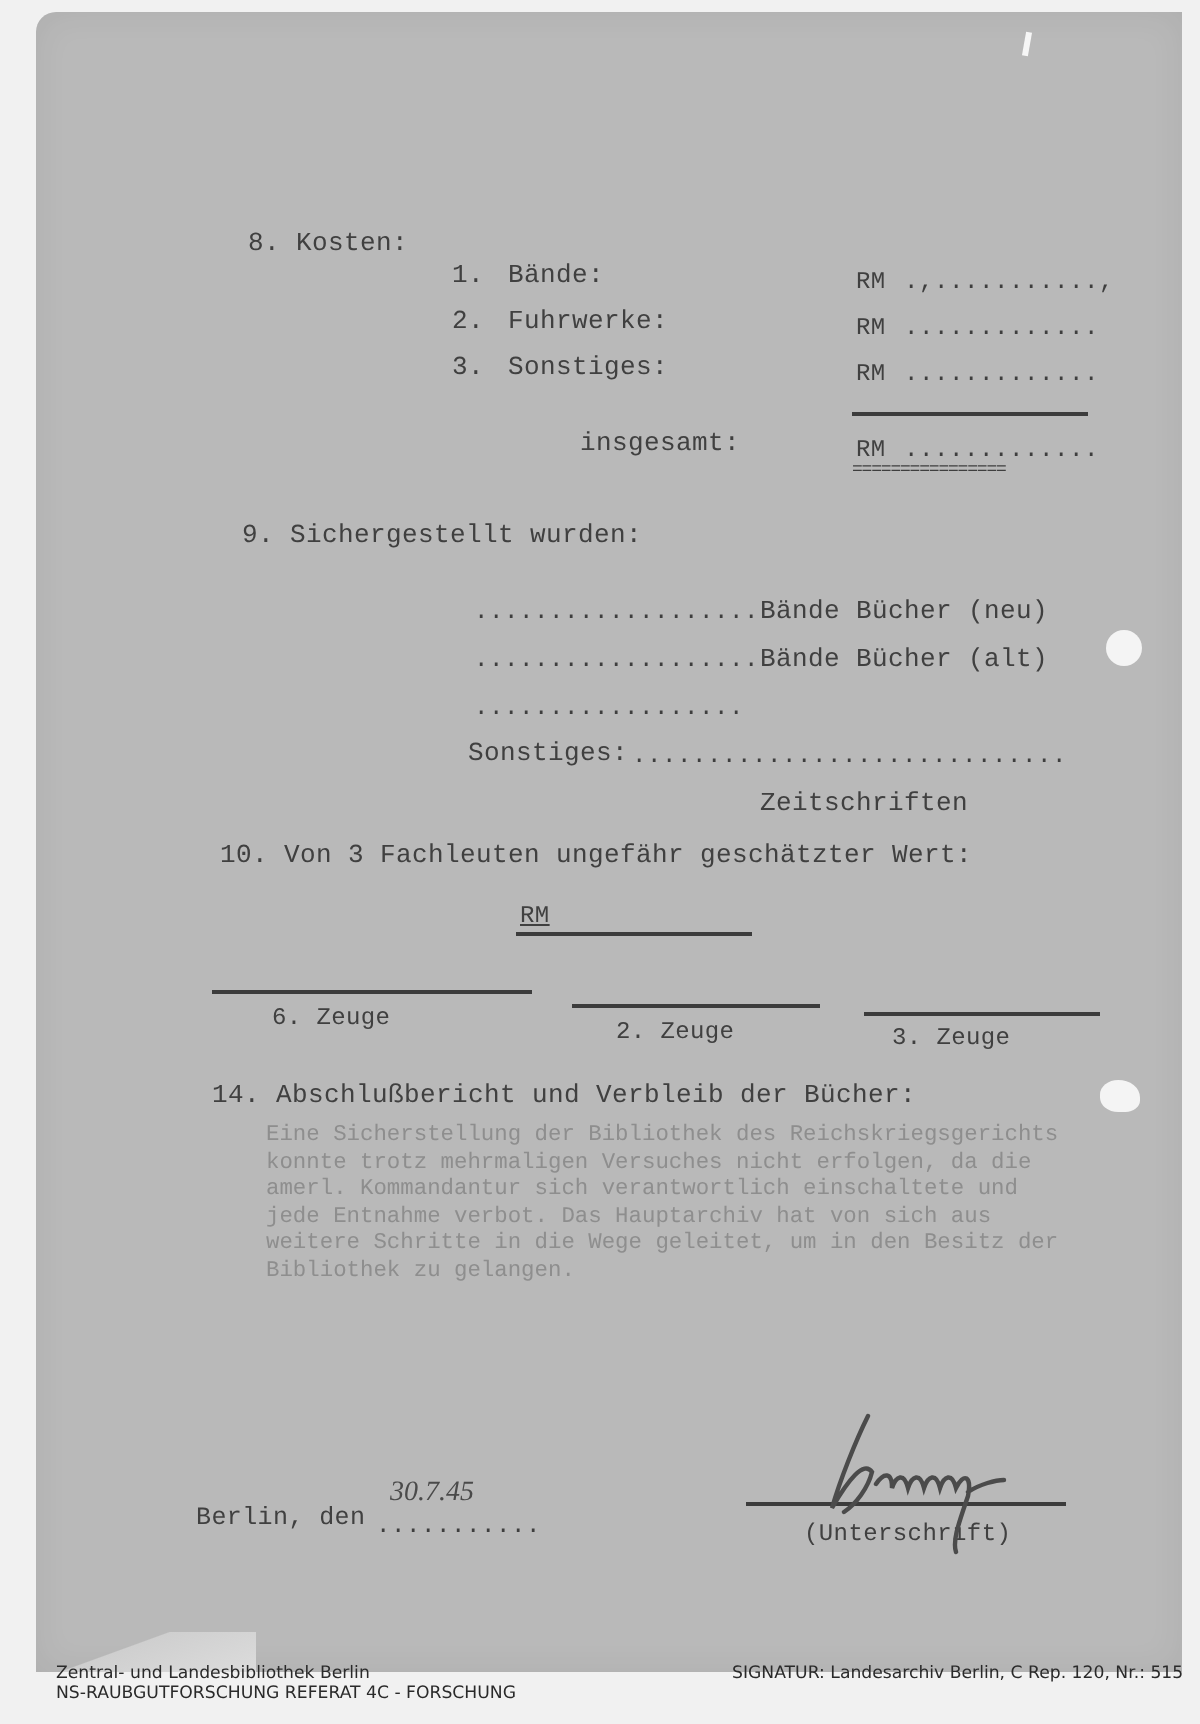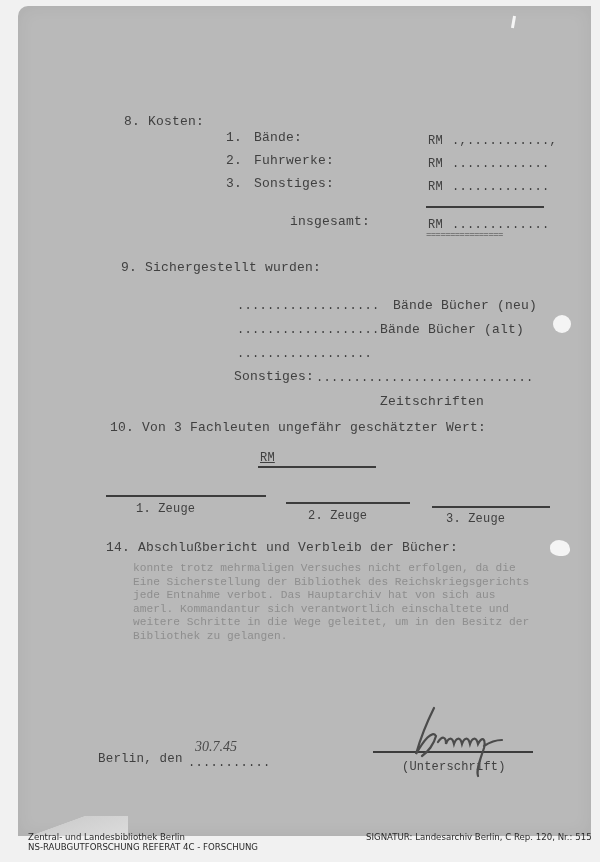--- a/index.html
+++ b/index.html
@@ -60,49 +60,49 @@
 <div class="hline" style="left:426px;top:206px;width:118px;height:1.5px;"></div>
 
 <div class="tx" style="left:290px;top:214px;">insgesamt:</div>
 <div class="tx" style="left:428px;top:218px;font-size:12px;">RM</div>
 <div class="dots" style="left:452px;top:218px;">.............</div>
 <div class="dots" style="left:426px;top:230px;font-size:9px;letter-spacing:-0.6px;">================</div>
 
 <div class="tx" style="left:121px;top:260px;">9. Sichergestellt wurden:</div>
 
 <div class="dots" style="left:237px;top:299px;">...................</div>
-<div class="tx" style="left:393px;top:298px;">Bände Bücher (neu)</div>
+<div class="tx" style="left:380px;top:298px;">Bände Bücher (neu)</div>
 
 <div class="dots" style="left:237px;top:323px;">...................</div>
 <div class="tx" style="left:380px;top:322px;">Bände Bücher (alt)</div>
 
 <div class="dots" style="left:237px;top:347px;">..................</div>
 <div class="tx" style="left:380px;top:346px;margin-top:48px;">Zeitschriften</div>
 
 <div class="tx" style="left:234px;top:369px;">Sonstiges:</div>
 <div class="dots" style="left:316px;top:371px;">.............................</div>
 
 <div class="hole" style="left:553px;top:315px;"></div>
 
 <div class="tx" style="left:110px;top:420px;">10. Von 3 Fachleuten ungefähr geschätzter Wert:</div>
 <div class="tx" style="left:260px;top:451px;font-size:12px;text-decoration:underline;">RM</div>
 <div class="hline" style="left:258px;top:466px;width:118px;height:1.5px;"></div>
 
 <div class="hline" style="left:106px;top:495px;width:160px;height:1.5px;"></div>
 <div class="hline" style="left:286px;top:502px;width:124px;height:1.5px;"></div>
 <div class="hline" style="left:432px;top:506px;width:118px;height:1.5px;"></div>
 
-<div class="tx" style="left:136px;top:502px;font-size:12px;">1. Zeuge</div>
+<div class="tx" style="left:136px;top:502px;font-size:12px;">6. Zeuge</div>
 <div class="tx" style="left:308px;top:509px;font-size:12px;">2. Zeuge</div>
 <div class="tx" style="left:446px;top:512px;font-size:12px;">3. Zeuge</div>
 
 <div class="tx" style="left:106px;top:540px;">14. Abschlußbericht und Verbleib der Bücher:</div>
 <div class="hole" style="left:550px;top:540px;width:20px;height:16px;border-radius:50% 60% 40% 50%;"></div>
 
-<div class="para"><div>konnte trotz mehrmaligen Versuches nicht erfolgen, da die</div><div>Eine Sicherstellung der Bibliothek des Reichskriegsgerichts</div><div>jede Entnahme verbot. Das Hauptarchiv hat von sich aus</div><div>amerl. Kommandantur sich verantwortlich einschaltete und</div><div>weitere Schritte in die Wege geleitet, um in den Besitz der</div><div>Bibliothek zu gelangen.</div></div>
+<div class="para"><div>Eine Sicherstellung der Bibliothek des Reichskriegsgerichts</div><div>konnte trotz mehrmaligen Versuches nicht erfolgen, da die</div><div>amerl. Kommandantur sich verantwortlich einschaltete und</div><div>jede Entnahme verbot. Das Hauptarchiv hat von sich aus</div><div>weitere Schritte in die Wege geleitet, um in den Besitz der</div><div>Bibliothek zu gelangen.</div></div>
 
 <div class="tx" style="left:98px;top:752px;font-size:12.5px;">Berlin, den</div>
 <div class="dots" style="left:188px;top:756px;">...........</div>
 <div class="date-hand" style="left:195px;top:739px;">30.7.45</div>
 
 <div class="hline" style="left:373px;top:751px;width:160px;height:1.5px;"></div>
 <div class="tx" style="left:402px;top:760px;font-size:12px;">(Unterschrift)</div>
 
 <svg class="sig" viewBox="0 0 150 80">
   <path d="M36 8 C30 20 22 40 18 54 C26 40 34 30 38 36 C36 44 30 52 24 56 M40 42 C44 36 48 36 48 44 C50 38 54 36 56 44 C58 38 62 36 64 44 C66 38 70 36 72 44 C74 38 78 36 80 44 C84 36 88 38 86 48 C82 60 78 70 80 76 M86 46 C92 42 100 40 104 40" fill="none" stroke="#4b4b4b" stroke-width="2.2" stroke-linecap="round"></path>

